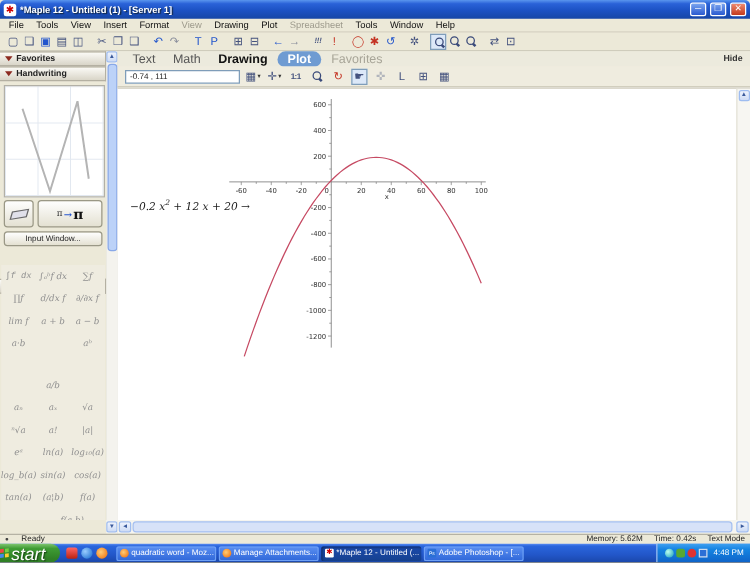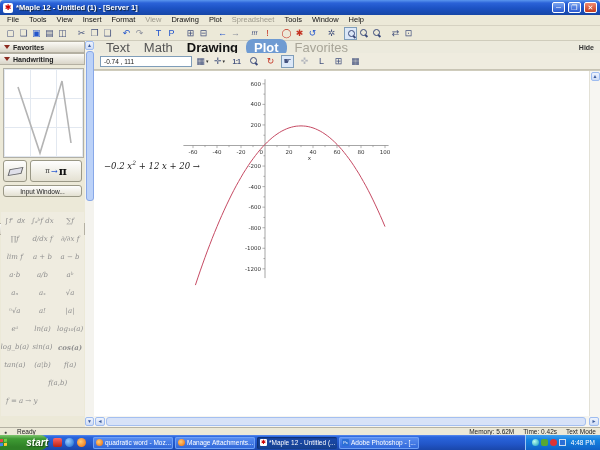--- a/index.html
+++ b/index.html
@@ -64,21 +64,21 @@
   
   #sidescroll{left:85px;top:41px;width:9px;height:386px;background:#f4f3ee;border-right:1px solid #d5d2c4;}
   .sbarrow{position:absolute;left:0;width:9px;height:9px;background:linear-gradient(180deg,#eef3fd,#cfdcf5);
     border:1px solid #9ebcf0;border-radius:2px;box-sizing:border-box;color:#3a5a9c;font-size:5px;
     line-height:7px;text-align:center;}
   #sidethumb{position:absolute;left:0.5px;top:10px;width:8px;height:150px;background:#bcd2f8;
     border:1px solid #88a8e8;border-radius:3px;box-sizing:border-box;}
   
   #ctxtabs{left:94px;top:41px;width:506px;height:12px;display:flex;align-items:center;gap:2px;
     padding:0 6px;box-sizing:border-box;background:#eceadd;}
-  .ctab{font-size:13px;color:#555;padding:0 6px;}
+  .ctab{font-size:10px;color:#555;padding:0 6px;}
   .ctab.bold{color:#111;font-weight:bold;}
   .ctab.disabled{color:#a8a598;}
   .ctab.selected{background:#6f9bd2;color:#fff;border-radius:7px;padding:1px 8px;font-weight:bold;}
   #hidebtn{margin-left:auto;font-size:7px;font-weight:bold;color:#333;}
   #plotbar{left:94px;top:53px;width:506px;height:17px;display:flex;align-items:center;gap:4px;
     padding:0 6px;box-sizing:border-box;background:#efecdf;border-bottom:1px solid #c8c4b4;}
   #coordbox{width:92px;height:11px;background:#fff;border:1px solid #7f9db9;font-size:6.5px;
     line-height:10px;padding:0 3px;color:#222;box-sizing:border-box;white-space:nowrap;}
   .picon{min-width:13px;height:13px;font-size:9px;line-height:13px;text-align:center;color:#44527e;
     display:flex;align-items:center;justify-content:center;box-sizing:border-box;}
@@ -101,23 +101,23 @@
   .hsarrow{position:absolute;top:1px;width:10px;height:9px;background:linear-gradient(180deg,#eef3fd,#cfdcf5);
     border:1px solid #9ebcf0;border-radius:2px;box-sizing:border-box;color:#3a5a9c;font-size:5px;
     line-height:7px;text-align:center;}
   #statusbar{left:0;top:427px;width:600px;height:8px;background:#ece9d8;border-top:1px solid #b5b2a4;
     display:flex;align-items:center;font-size:6.5px;color:#222;padding:0 4px;box-sizing:border-box;gap:10px;}
   #statusbar .dot{color:#444;font-size:5px;}
   #statusbar .right{margin-left:auto;display:flex;gap:9px;}
   
   #taskbar{left:0;top:435px;width:600px;height:15px;display:flex;align-items:center;
     background:linear-gradient(180deg,#5b8df2 0%,#2a66dd 12%,#2256c8 60%,#1a47aa 100%);}
-  #startbtn{height:15px;width:48px;display:flex;align-items:center;justify-content:space-between;gap:2px;
+  #startbtn{height:15px;width:48px;display:flex;align-items:center;justify-content:flex-start;gap:2px;
     background:linear-gradient(180deg,#7fc56f 0%,#3f9c34 25%,#2f8026 80%);border-radius:0 8px 8px 0;
-    color:#fff;font-weight:bold;font-style:italic;font-size:10px;text-shadow:1px 1px 1px #1c4a18;flex:0 0 auto;}
+    color:#fff;font-weight:normal;font-style:italic;font-size:14px;text-shadow:1px 1px 1px #1c4a18;flex:0 0 auto;}
   .flag{display:inline-grid;grid-template-columns:3px 3px;grid-template-rows:3px 3px;gap:1px;transform:skewY(-6deg);}
   .flag i{display:block;} .flag .f1{background:#e44;} .flag .f2{background:#7c4;}
   .flag .f3{background:#48e;} .flag .f4{background:#fc3;}
   #quicklaunch{display:flex;align-items:center;gap:3px;padding:0 5px;flex:0 0 auto;}
   .qlicon{width:9px;height:9px;border-radius:2px;}
   .ql-red{background:linear-gradient(180deg,#f66,#b21);}
   .ql-blue{background:radial-gradient(circle at 35% 35%,#9cf,#16c);border-radius:50%;}
   .ql-ff{background:radial-gradient(circle at 40% 40%,#fc7,#e60);border-radius:50%;}
   #tasks{display:flex;gap:2px;flex:1 1 auto;overflow:hidden;padding-left:2px;}
   .taskbtn{width:80px;height:12px;border-radius:2px;display:flex;align-items:center;gap:2px;
@@ -237,34 +237,34 @@
         <span class="expritem" style="width: 33.3%; font-family: Liberation Mono, monospace;">∫f dx</span>
         <span class="expritem" style="width: 33.3%;">∫ₐᵇf dx</span>
         <span class="expritem" style="width: 33.3%;">∑f</span>
         <span class="expritem" style="width: 33.3%;">∏f</span>
         <span class="expritem" style="width: 33.3%;">d/dx f</span>
         <span class="expritem" style="width: 33.3%;">∂/∂x f</span>
         <span class="expritem" style="width: 33.3%;">lim f</span>
         <span class="expritem" style="width: 33.3%;">a + b</span>
         <span class="expritem" style="width: 33.3%;">a − b</span>
         <span class="expritem" style="width: 33.3%;">a·b</span>
-        <span class="expritem" style="width: 33.3%;">a/b</span>
+        <span class="expritem" style="width: 33.3%; margin-top: 33px;">a/b</span>
         <span class="expritem" style="width: 33.3%;">aᵇ</span>
         <span class="expritem" style="width: 33.3%;">aₙ</span>
         <span class="expritem" style="width: 33.3%;">aₓ</span>
         <span class="expritem" style="width: 33.3%;">√a</span>
         <span class="expritem" style="width: 33.3%;">ⁿ√a</span>
         <span class="expritem" style="width: 33.3%;">a!</span>
         <span class="expritem" style="width: 33.3%;">|a|</span>
         <span class="expritem" style="width: 33.3%;">eᵃ</span>
         <span class="expritem" style="width: 33.3%;">ln(a)</span>
         <span class="expritem" style="width: 33.3%;">log₁₀(a)</span>
         <span class="expritem" style="width: 33.3%;">log_b(a)</span>
         <span class="expritem" style="width: 33.3%;">sin(a)</span>
-        <span class="expritem" style="width: 33.3%; font-weight: bold;">cos(a)</span>
+        <span class="expritem" style="width: 33.3%;">cos(a)</span>
         <span class="expritem" style="width: 33.3%;">tan(a)</span>
         <span class="expritem" style="width: 33.3%;">(a¦b)</span>
         <span class="expritem" style="width: 33.3%;">f(a)</span>
         <span class="expritem" style="width: 50%; margin-left: 36px;">f(a,b)</span>
         <span class="expritem" style="width: 50%;">f = a → y</span>
       </div>
   </div>
 
   <div id="sidescroll" class="abs">
     <span class="sbarrow" style="top:0;">▲</span>

